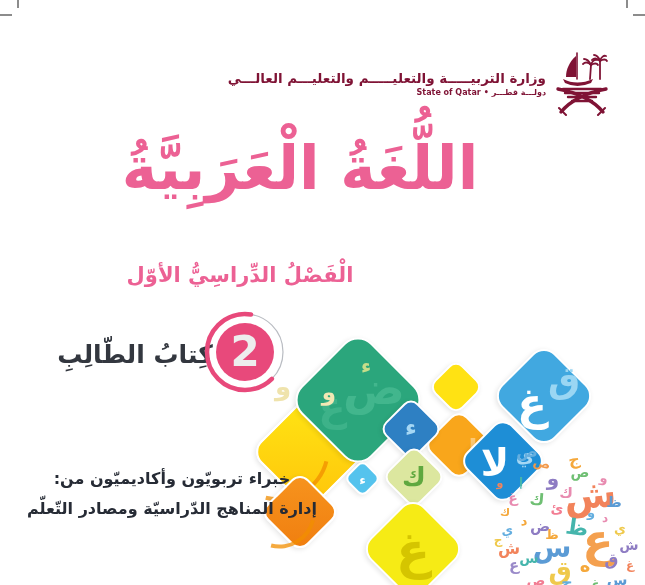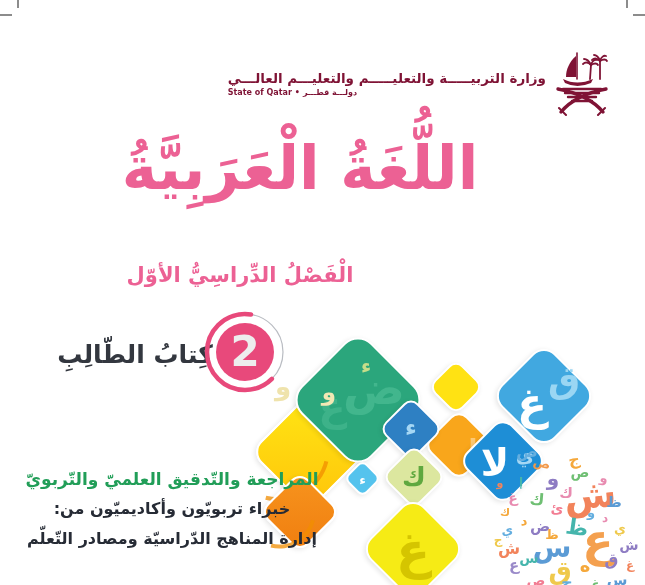--- a/index.html
+++ b/index.html
@@ -9,21 +9,21 @@
   
   .crop{position:absolute;background:#8c8c8c;}
   .crop.v{width:2px;height:8px;top:0;}
   .crop.h{width:12px;height:2px;top:14px;}
 
   
   .brand{position:absolute;top:48px;right:36px;display:flex;align-items:flex-start;gap:9px;}
   .brand-text{text-align:right;padding-top:10px;}
   .brand-ar{font-size:13.5px;font-weight:bold;color:#7F1335;direction:rtl;white-space:nowrap;margin-top:12px;}
   .brand-en{font-size:12.5px;font-weight:600;color:#414042;white-space:nowrap;margin-top:1px;}
-  .brand-state{font-size:8px;font-weight:bold;color:#7F1335;direction:rtl;margin-top:2px;text-align:left;}
+  .brand-state{font-size:8px;font-weight:bold;color:#7F1335;direction:rtl;margin-top:2px;text-align:right;}
   .brand-state .sep{margin:0 3px;}
 
   
   .main-title{position:absolute;top:116px;left:0;width:580px;margin:10px;text-align:center;
     font-size:60px;font-weight:bold;color:#EC6194;direction:rtl;line-height:1.4;}
   .level{position:absolute;top:206px;left:0;width:480px;text-align:center;
     font-size:34px;font-weight:bold;color:#3B4048;direction:rtl;line-height:1.5;}
   .semester{position:absolute;top:260px;left:0;width:480px;text-align:center;
     font-size:21px;font-weight:bold;color:#EC6194;direction:rtl;line-height:1.5;}
 
@@ -215,18 +215,17 @@
       <span class="cloud-letter" style="left: 521px; top: 482px; font-size: 12px; color: rgb(69, 181, 172); transform: translate(-50%, -50%) rotate(0deg);">إ</span>
       <span class="cloud-letter" style="left: 552px; top: 534px; font-size: 13px; color: rgb(245, 168, 59); transform: translate(-50%, -50%) rotate(0deg);">ظ</span>
       <span class="cloud-letter" style="left: 605px; top: 518px; font-size: 12px; color: rgb(232, 139, 176); transform: translate(-50%, -50%) rotate(0deg);">د</span>
       <span class="cloud-letter" style="left: 629px; top: 545px; font-size: 14px; color: rgb(142, 124, 195); transform: translate(-50%, -50%) rotate(0deg);">ش</span>
       <span class="cloud-letter" style="left: 617px; top: 580px; font-size: 15px; color: rgb(91, 155, 213); transform: translate(-50%, -50%) rotate(0deg);">س</span>
       <span class="cloud-letter" style="left: 630px; top: 565px; font-size: 12px; color: rgb(242, 132, 92); transform: translate(-50%, -50%) rotate(0deg);">غ</span>
       <span class="cloud-letter" style="left: 498px; top: 540px; font-size: 12px; color: rgb(239, 201, 76); transform: translate(-50%, -50%) rotate(0deg);">ج</span>
     </div>
 
   <div class="credits">
-    <div class="credit-line credit-green">المراجعة والتّدقيق العلميّ والتّربويّ</div>
     <div class="credit-line credit-dark">خبراء تربويّون وأكاديميّون من:</div>
     <div class="credit-line credit-dark">إدارة المناهج الدّراسيّة ومصادر التّعلّم</div>
   </div>
 
 </div>
 
 </body></html>

